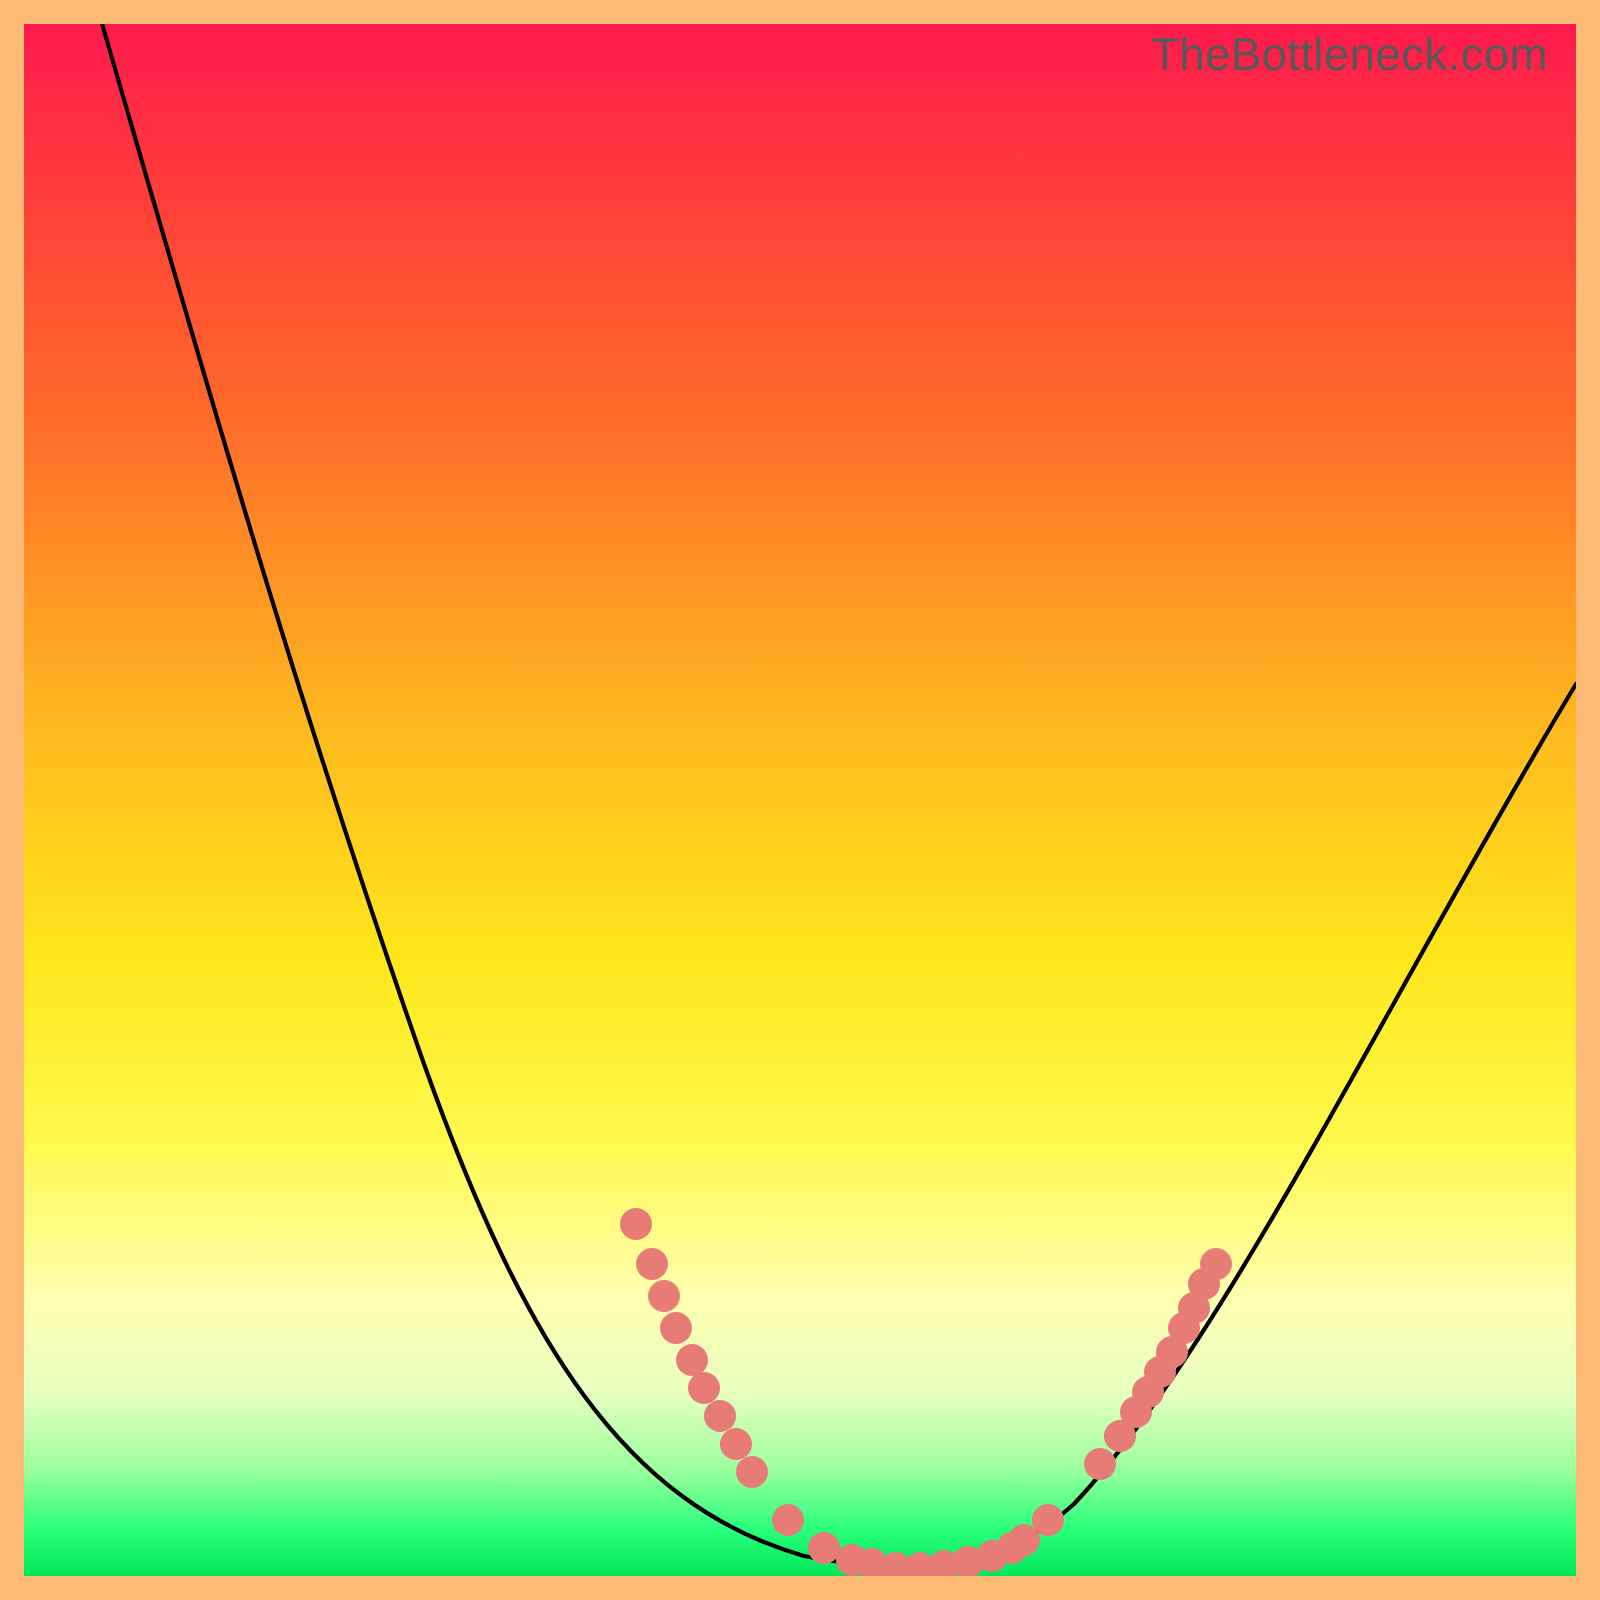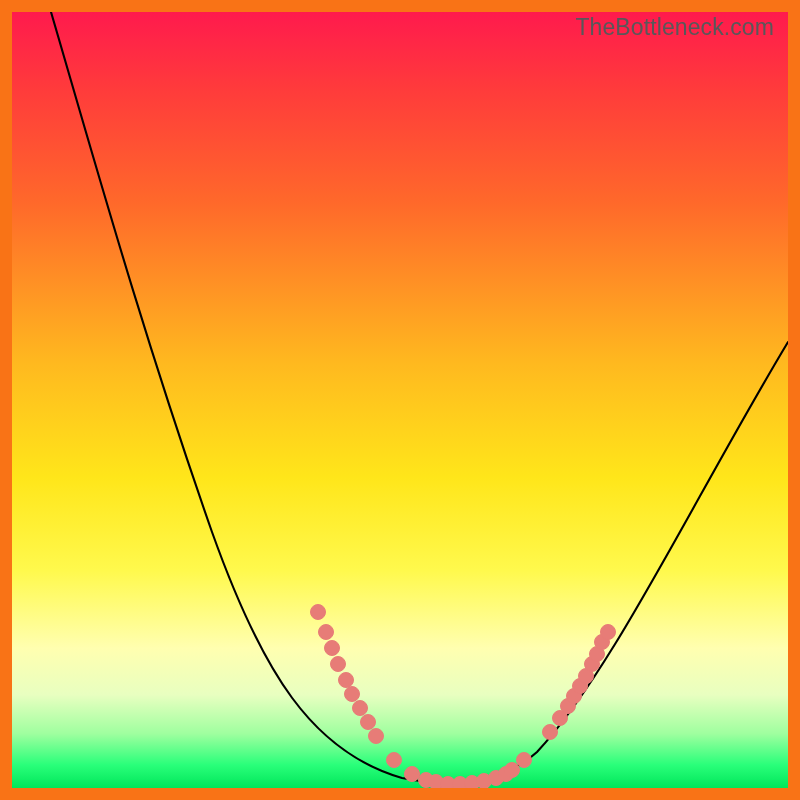--- a/index.html
+++ b/index.html
@@ -1,21 +1,21 @@
 <!DOCTYPE html>
 <html><head>
 <meta charset="utf-8">
 <style>
   * { margin: 0; padding: 0; box-sizing: border-box; }
   html, body { width: 800px; height: 800px; overflow: hidden; background: #fff; }
   .chart-container {
     position: relative;
     width: 800px;
     height: 800px;
-    background: #f97316;
+    background: #fdba74;
   }
   .plot-area {
     position: absolute;
     left: 12px;
     top: 12px;
     width: 776px;
     height: 776px;
     background: linear-gradient(to bottom,
       #ff1a4d 0%,
       #ff3b3b 10%,

